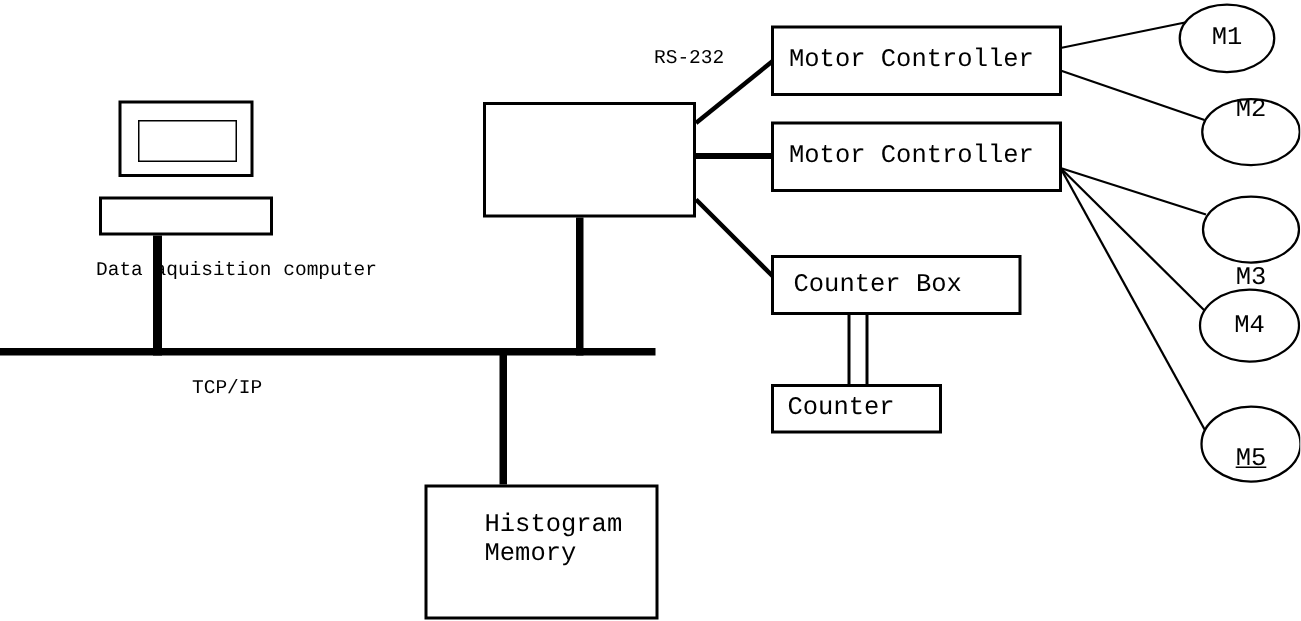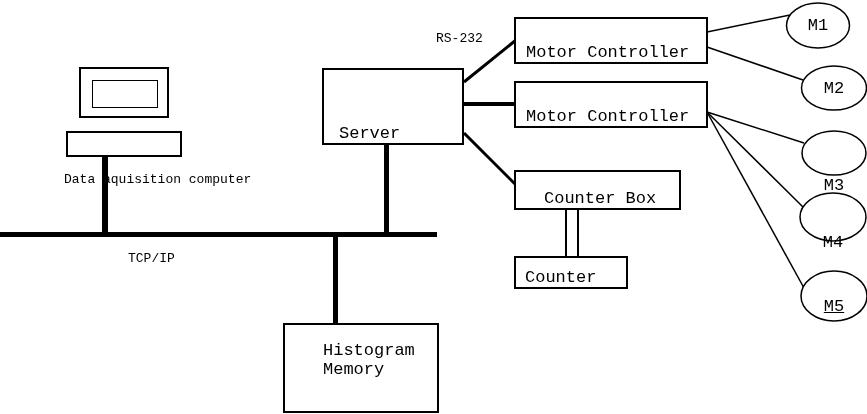--- a/index.html
+++ b/index.html
@@ -4,50 +4,50 @@
 <style>
   html,body{margin:0;padding:0;background:#fff;}
   .stage{
     position:relative;width:867px;height:414px;background:#ffffff;
     font-family:"Liberation Mono","DejaVu Sans Mono",monospace;
     color:#000;overflow:hidden;
   }
   .stage svg{position:absolute;left:0;top:0;}
   .box{
     position:absolute;background:#fff;border:2px solid #000;box-sizing:border-box;
-    display:flex;flex-direction:column;justify-content:flex-end;
+    display:flex;flex-direction:column;justify-content:center;
     font-size:17px;line-height:19px;white-space:pre;
   }
   .plainrect{position:absolute;background:#fff;border:2px solid #000;box-sizing:border-box;}
   .innerrect{position:absolute;background:#fff;border:1px solid #000;box-sizing:border-box;}
   .lbl{position:absolute;font-size:13px;line-height:19px;white-space:pre;}
   .motor-lbl{position:absolute;width:60px;text-align:center;font-size:17px;line-height:19px;}
 
   
   .terminal-server{left:322px;top:68px;width:142px;height:77px;padding-left:15px;}
   .mc1{left:514px;top:17px;width:194px;height:47px;padding-left:10px;}
   .mc2{left:514px;top:81px;width:194px;height:47px;padding-left:10px;}
-  .counter-box{left:514px;top:170px;width:167px;height:40px;padding-left:28px;}
+  .counter-box{left:514px;top:170px;width:167px;height:40px;padding-left:13px;}
   .counter{left:514px;top:256px;width:114px;height:33px;padding-left:9px;}
   .histogram{left:283px;top:323px;width:156px;height:90px;padding-left:38px;justify-content:flex-start;padding-top:16px;}
 
   
   .monitor-outer{left:79px;top:67px;width:90px;height:51px;}
   .monitor-inner{left:92px;top:80px;width:66px;height:28px;}
   .keyboard{left:66px;top:131px;width:116px;height:26px;}
 
   
   .lbl-computer{left:64px;top:170px;}
   .lbl-tcpip{left:128px;top:249px;}
   .lbl-rs232{left:436px;top:29px;}
 
   .m1-lbl{left:788px;top:16px;text-align:center;}
-  .m2-lbl{left:804px;top:79px;}
+  .m2-lbl{left:804px;top:64px;}
   .m3-lbl{left:804px;top:144px;margin-top:32px;}
-  .m4-lbl{left:803px;top:208px;margin-top:25px;}
+  .m4-lbl{left:803px;top:208px;}
   .m5-lbl{left:804px;top:297px;text-decoration:underline;}
 </style>
 </head>
 <body>
 
 <div class="stage">
 
   <svg width="867" height="414" viewBox="0 0 867 414">
 
     <line x1="0" y1="234.5" x2="437" y2="234.5" stroke="#000" stroke-width="5"></line>
@@ -77,21 +77,20 @@
 
   <div class="plainrect monitor-outer"></div>
   <div class="innerrect monitor-inner"></div>
   <div class="plainrect keyboard"></div>
   <div class="lbl lbl-computer">Data aquisition computer</div>
 
   <div class="lbl lbl-tcpip">TCP/IP</div>
   <div class="lbl lbl-rs232">RS-232</div>
 
   <div class="box terminal-server">
-    <div>Server</div>
   </div>
 
   <div class="box mc1">
     <div>Motor Controller</div>
   </div>
 
   <div class="box mc2">
     <div>Motor Controller</div>
   </div>
 

